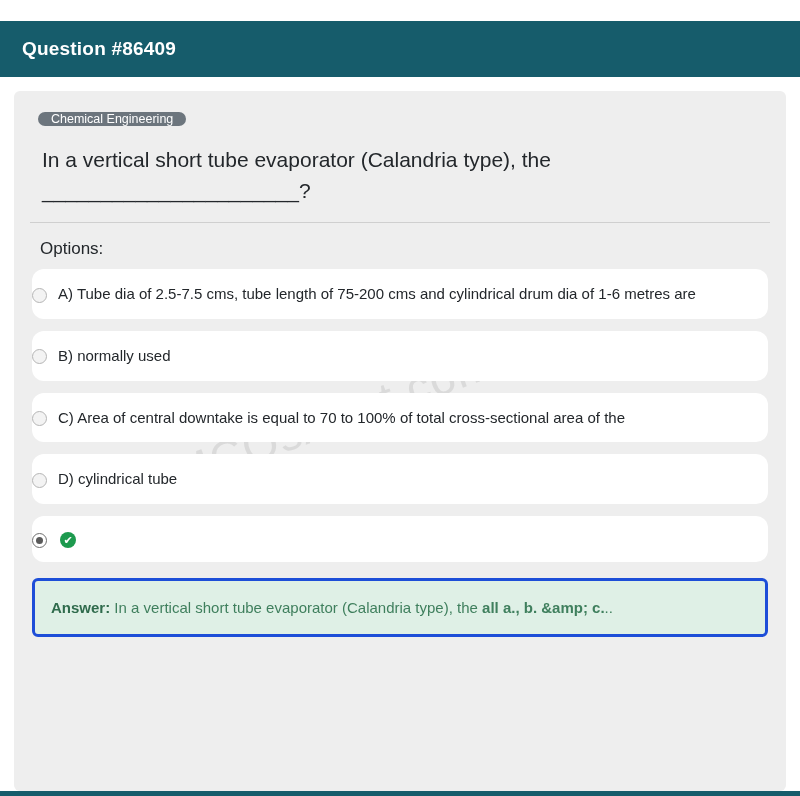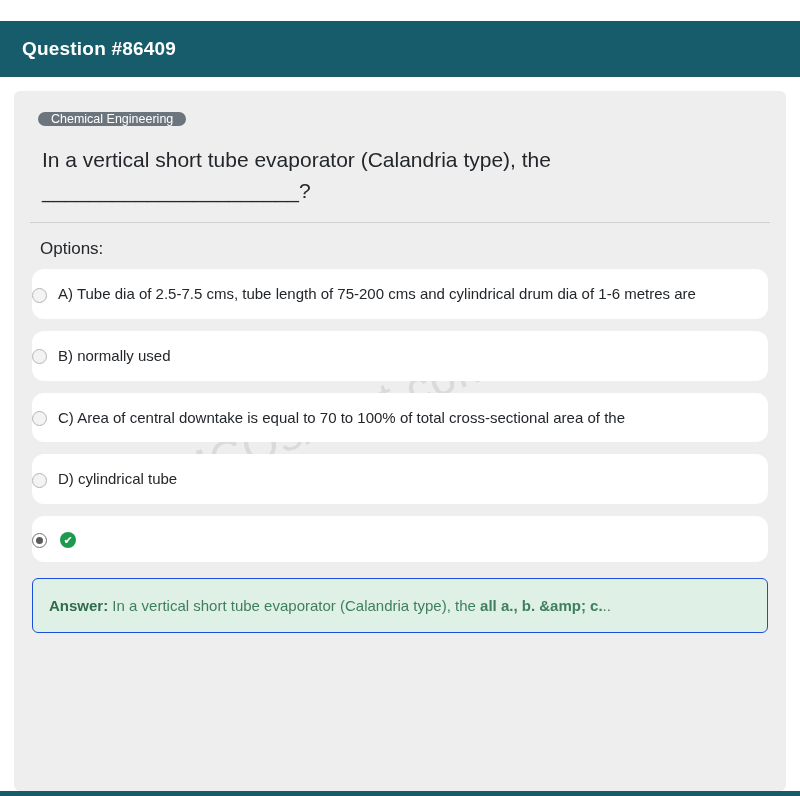--- a/index.html
+++ b/index.html
@@ -117,21 +117,21 @@
     color: #ffffff;
     font-size: 11px;
     line-height: 16px;
     text-align: center;
     flex: 0 0 auto;
     margin-top: 2px;
     margin-left: 2px;
   }
   .answer-box {
     background: #dff0e6;
-    border: 1px solid #1d4ed8;
+    border: 3px solid #1d4ed8;
     border-radius: 6px;
     margin: 16px 4px 0 4px;
     padding: 18px 16px;
     font-size: 15px;
     color: #3f7f5d;
     position: relative;
     z-index: 2;
   }
   .answer-box b { color: #2f6b4c; }
   .answer-box .ans-strong { color: #3f7f5d; font-weight: bold; }

